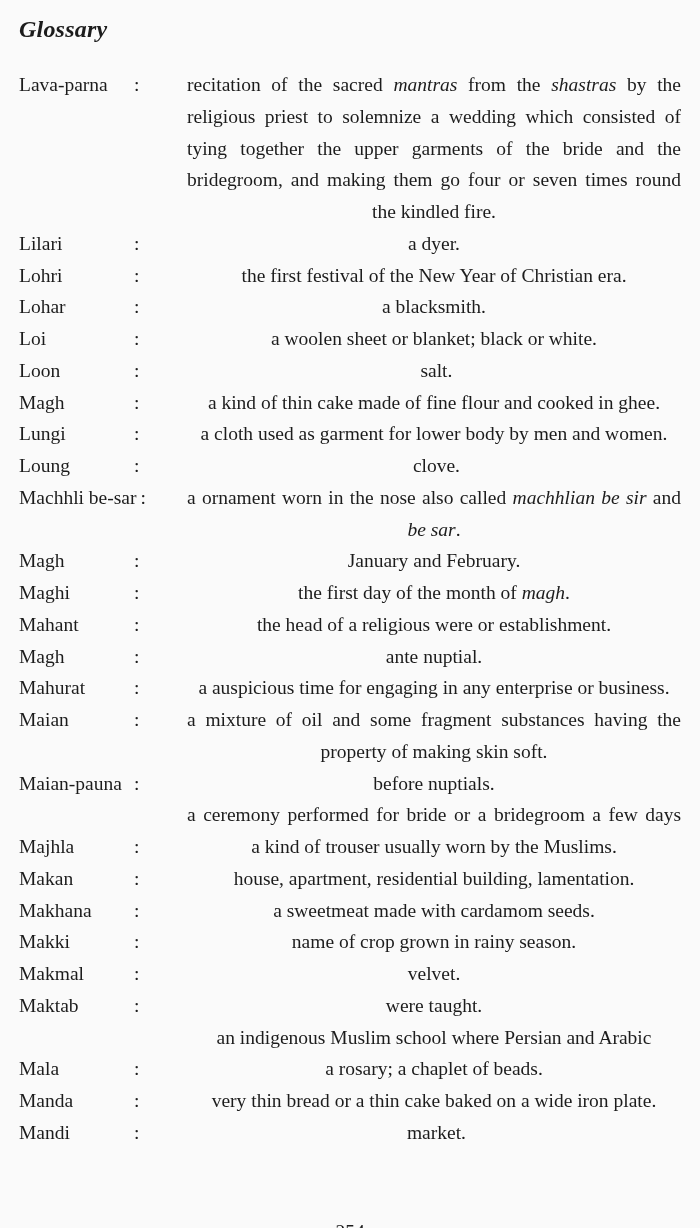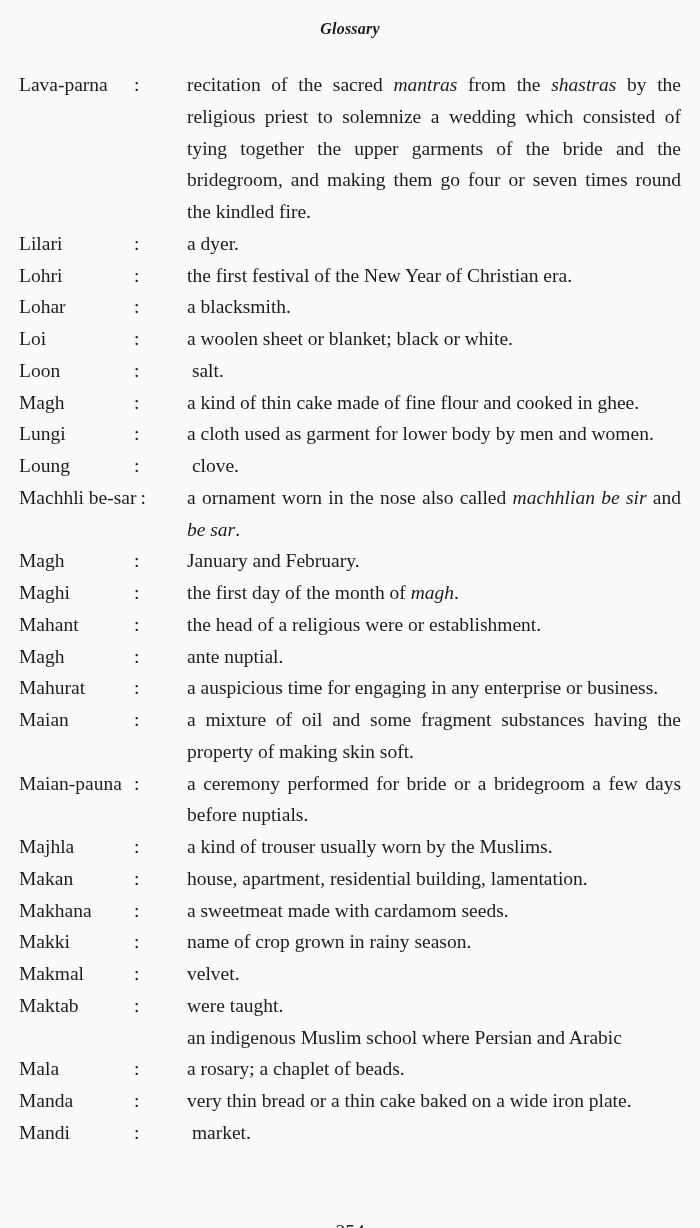--- a/index.html
+++ b/index.html
@@ -11,26 +11,25 @@
     overflow: hidden;
     position: relative;
   }
   .page {
     box-sizing: border-box;
     width: 700px; height: 1228px;
     padding: 13px 19px 0 19px;
     position: relative;
   }
   .heading {
-    font-size: 16px;
+    font-size: 24px;
     line-height: 32px;
     font-weight: bold;
     font-style: italic;
     letter-spacing: 0.2px;
-    text-align: center;
   }
   .glossary-list { margin-top: 24px; }
   .row {
     display: flex;
     align-items: flex-start;
     font-size: 19.5px;
     line-height: 31.75px;
   }
   .term {
     flex: 0 0 auto;
@@ -42,20 +41,21 @@
     margin-left: 4px;
   }
   .def {
     flex: 0 0 auto;
     margin-left: auto;
     width: 494px;
   }
   .def .line {
     height: 31.75px;
     overflow: hidden;
+    text-align: center;
   }
   .def .line.just {
     text-align: justify;
     text-align-last: justify;
     text-justify: inter-word;
   }
   .it { font-style: italic; }
   .page-number {
     position: absolute;
     top: 1216px;
@@ -188,22 +188,22 @@
         <div class="colon">:</div>
         <div class="def">
           <div class="line just">a mixture of oil and some fragment substances having the</div>
           <div class="line">property of making skin soft.</div>
         </div>
       </div>
       <div class="row">
         <div class="term">Maian-pauna</div>
         <div class="colon">:</div>
         <div class="def">
+          <div class="line">before nuptials.</div>
           <div class="line just">a ceremony performed for bride or a bridegroom a few days</div>
-          <div class="line">before nuptials.</div>
         </div>
       </div>
       <div class="row">
         <div class="term">Majhla</div>
         <div class="colon">:</div>
         <div class="def">
           <div class="line">a kind of trouser usually worn by the Muslims.</div>
         </div>
       </div>
       <div class="row">

